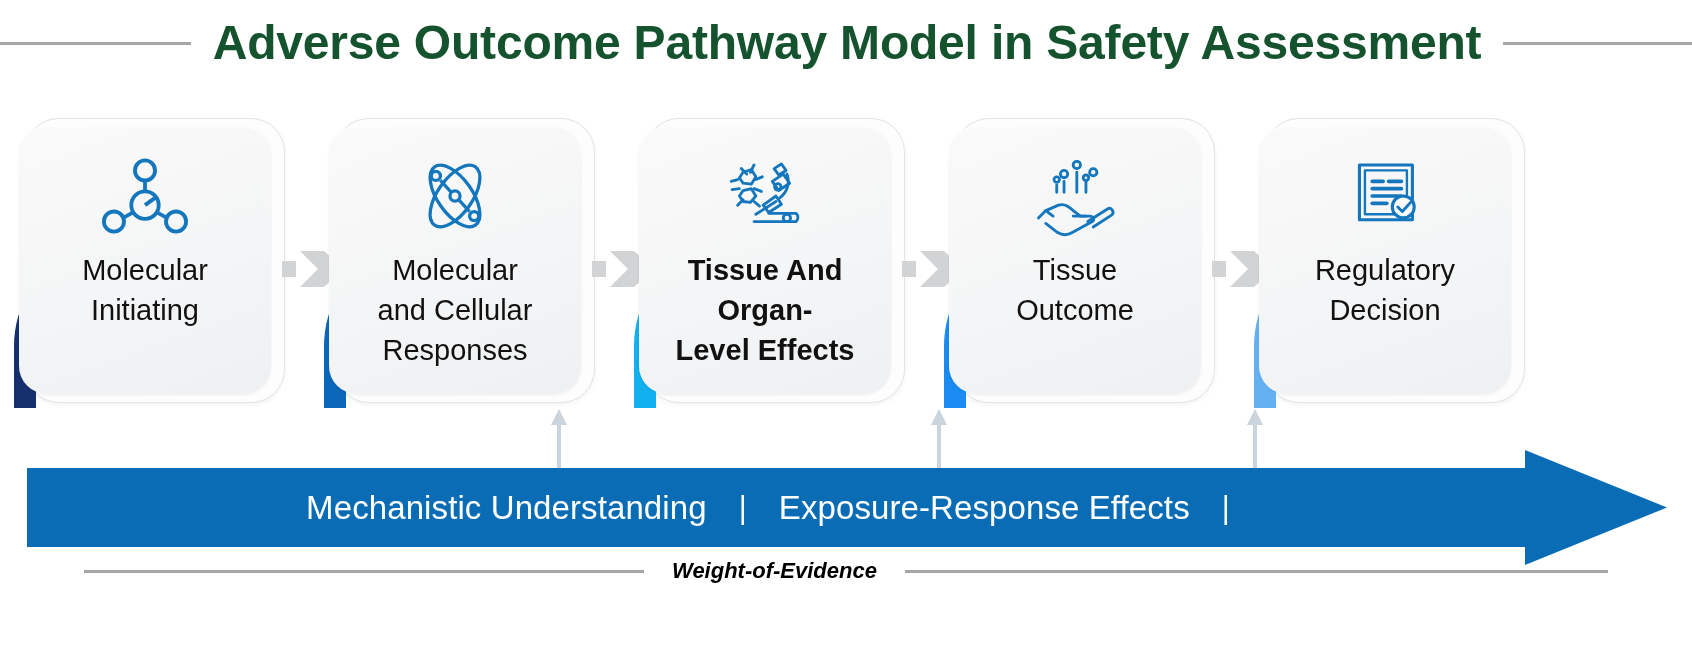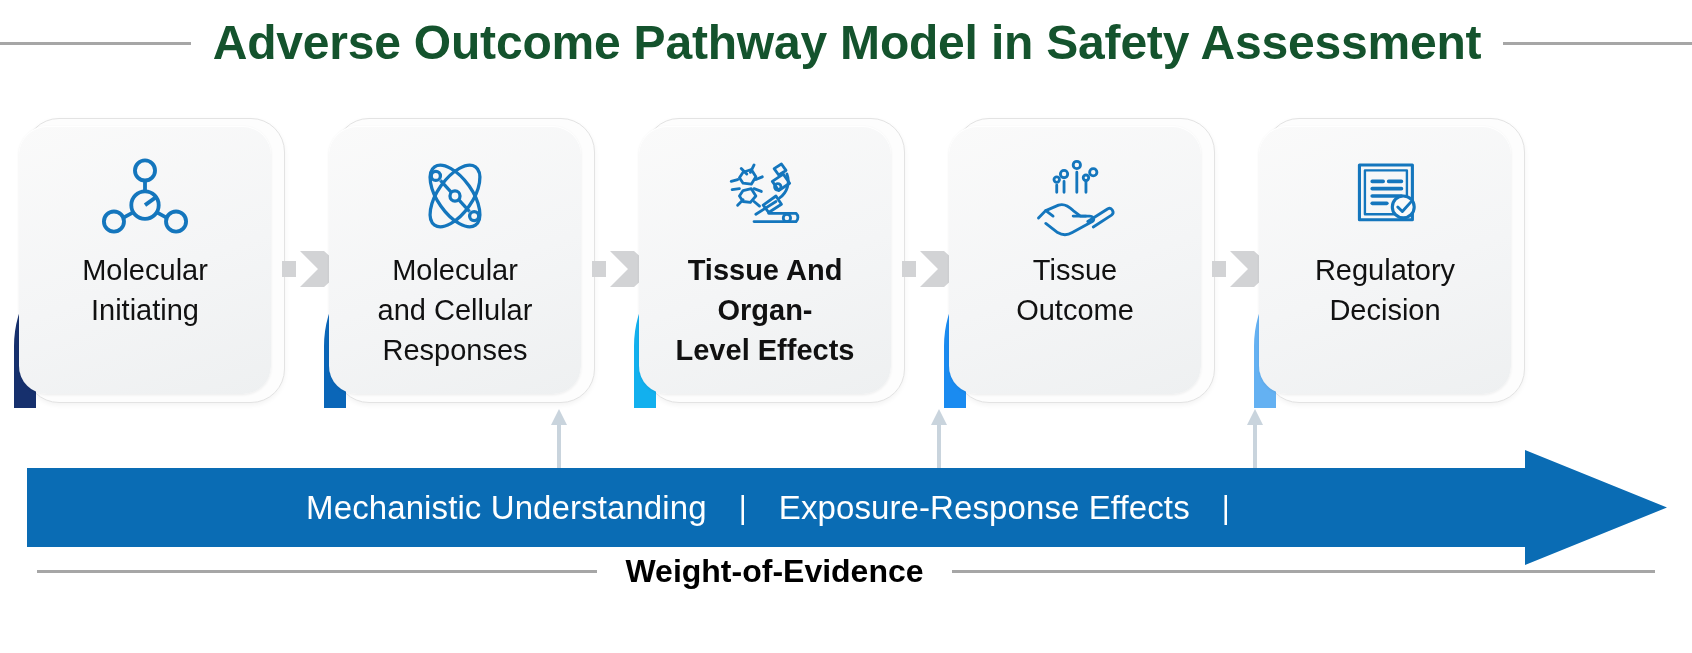--- a/index.html
+++ b/index.html
@@ -166,25 +166,26 @@
     justify-content: center;
   }
   .footer-rule {
     height: 3px;
     background: #a6a6a6;
     flex: 0 0 auto;
   }
   #frule-left  { width: 560px; margin-right: 28px; }
   #frule-right { width: 703px; margin-left: 28px; }
   #footer-label {
-    font-size: 32px;
+    font-size: 22px;
     font-weight: bold;
     color: #000000;
     white-space: nowrap;
     line-height: 1;
+    font-style: italic;
   }
 </style>
 </head>
 <body>
 
 <div id="stage">
 
   <div id="title-row">
     <div class="title-rule" id="rule-left"></div>
     <div id="page-title">Adverse Outcome Pathway Model in Safety Assessment</div>

